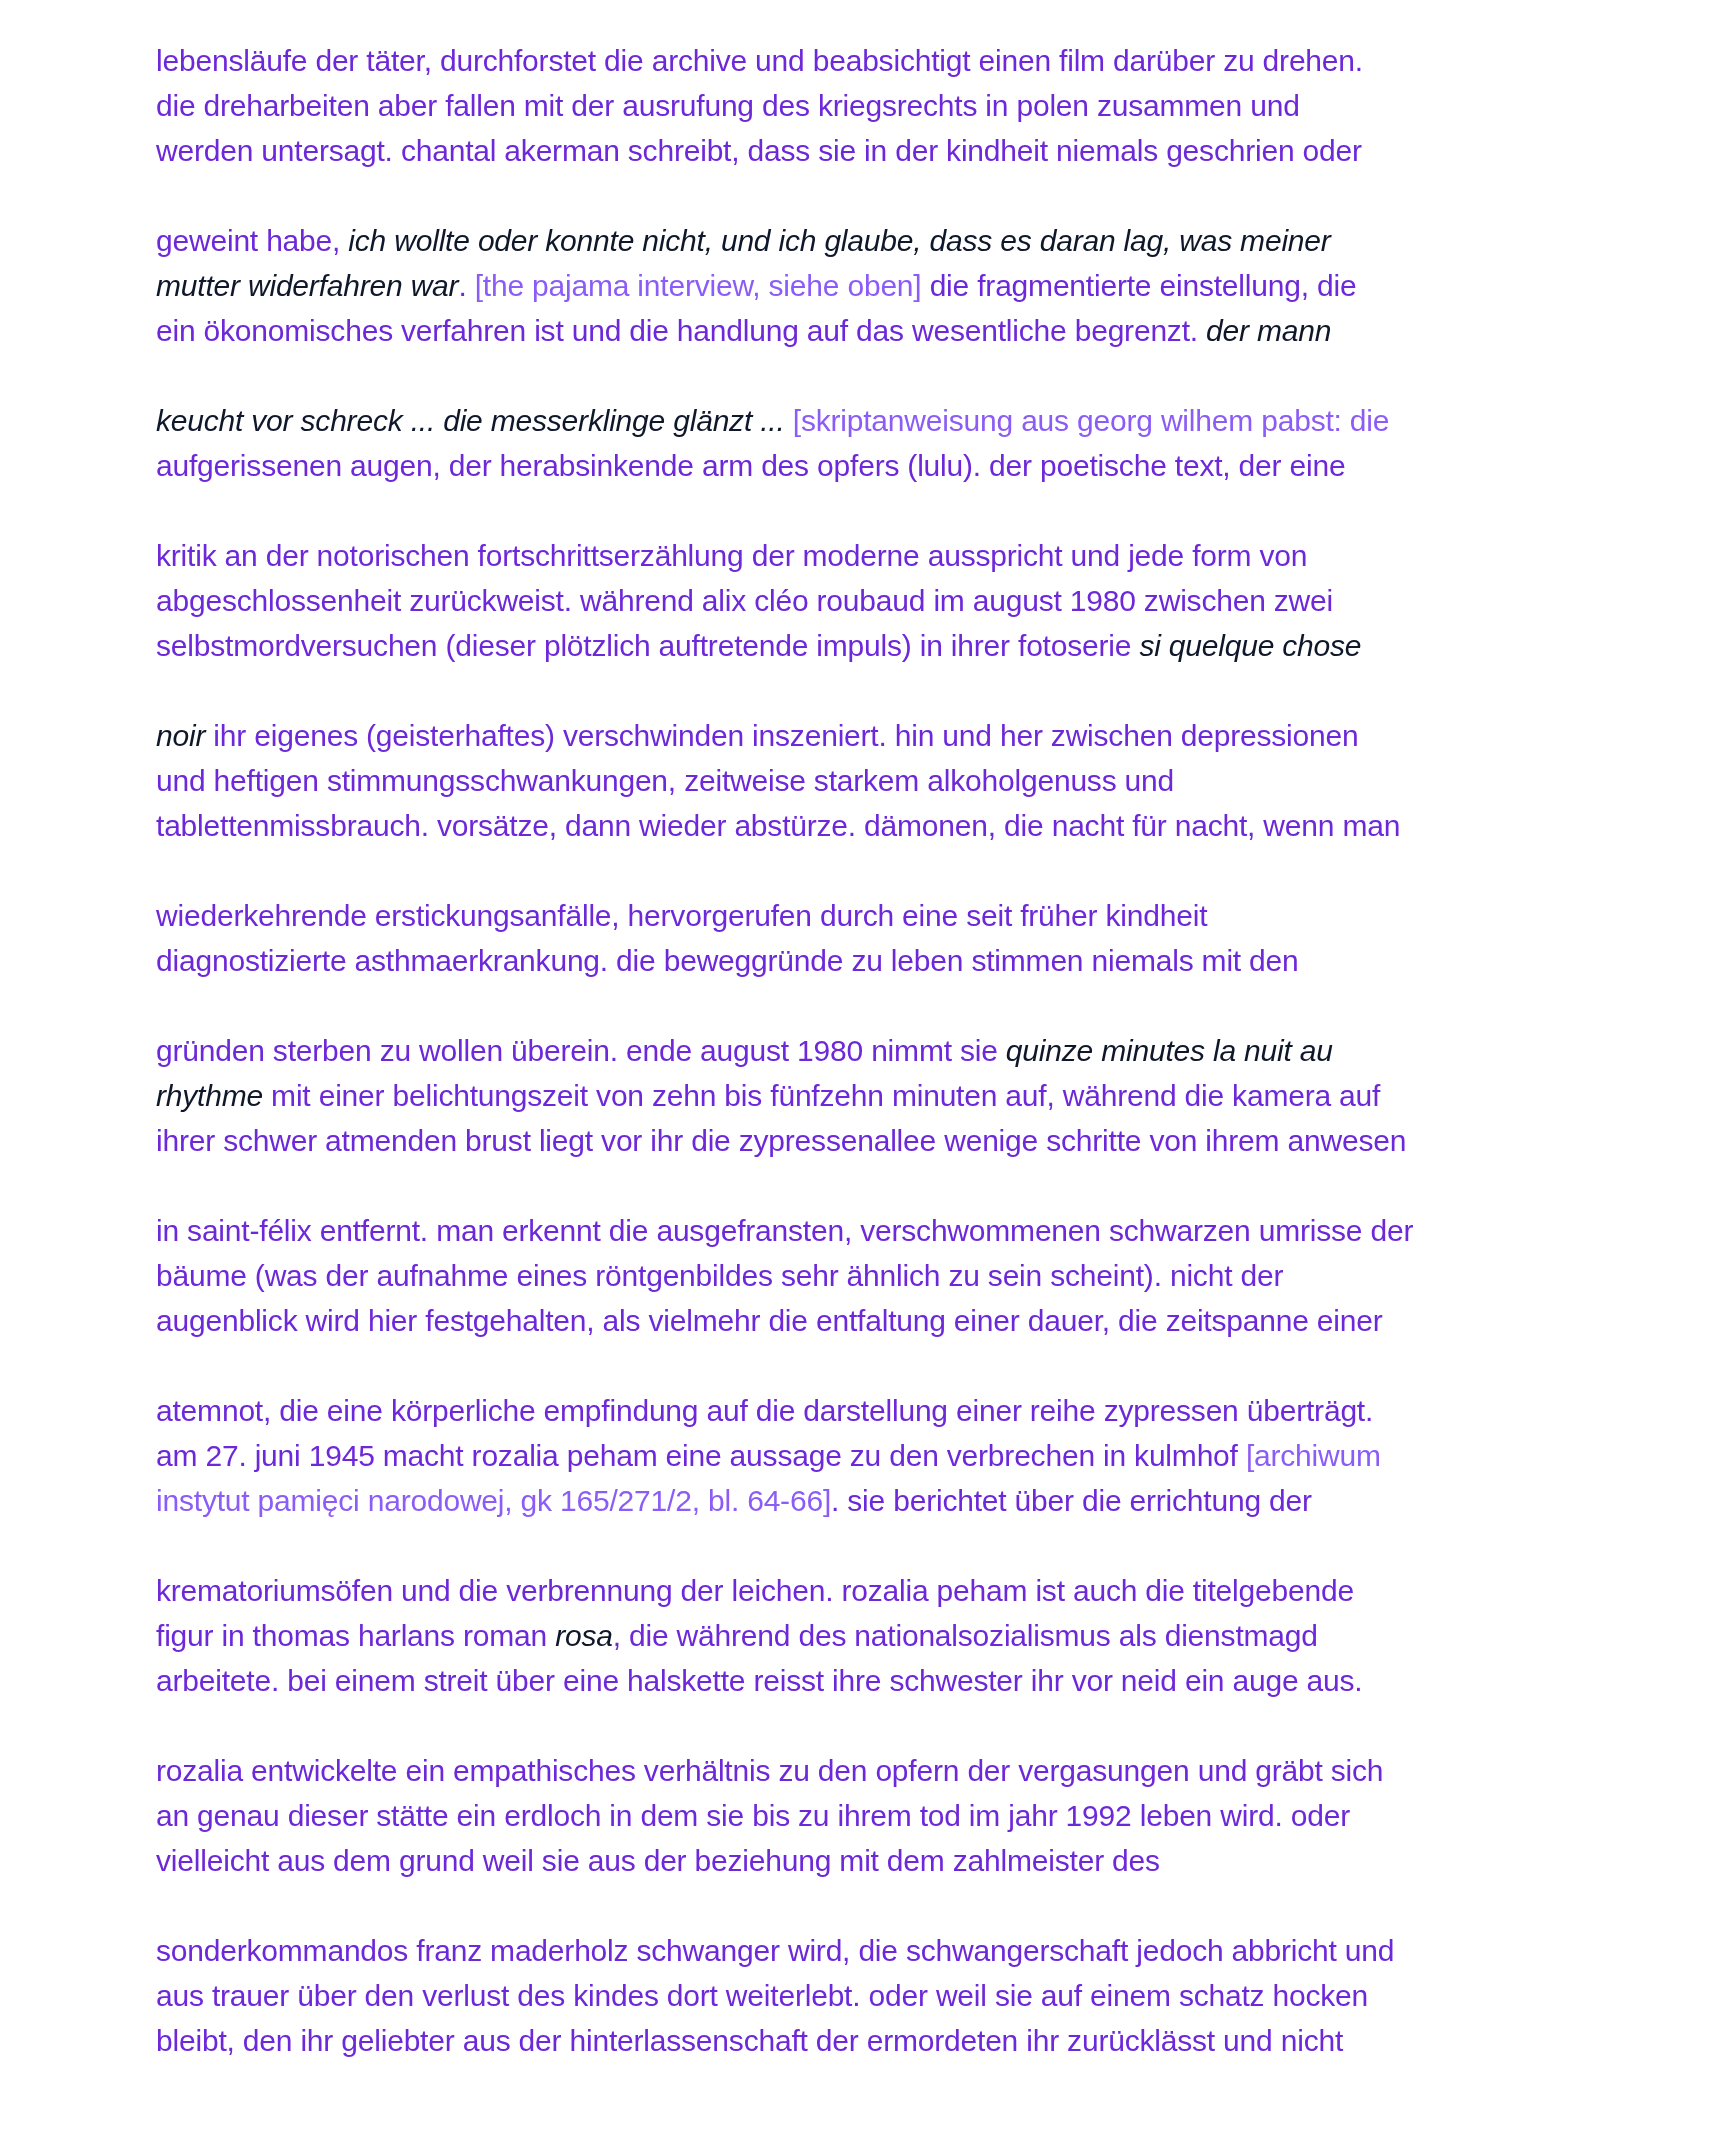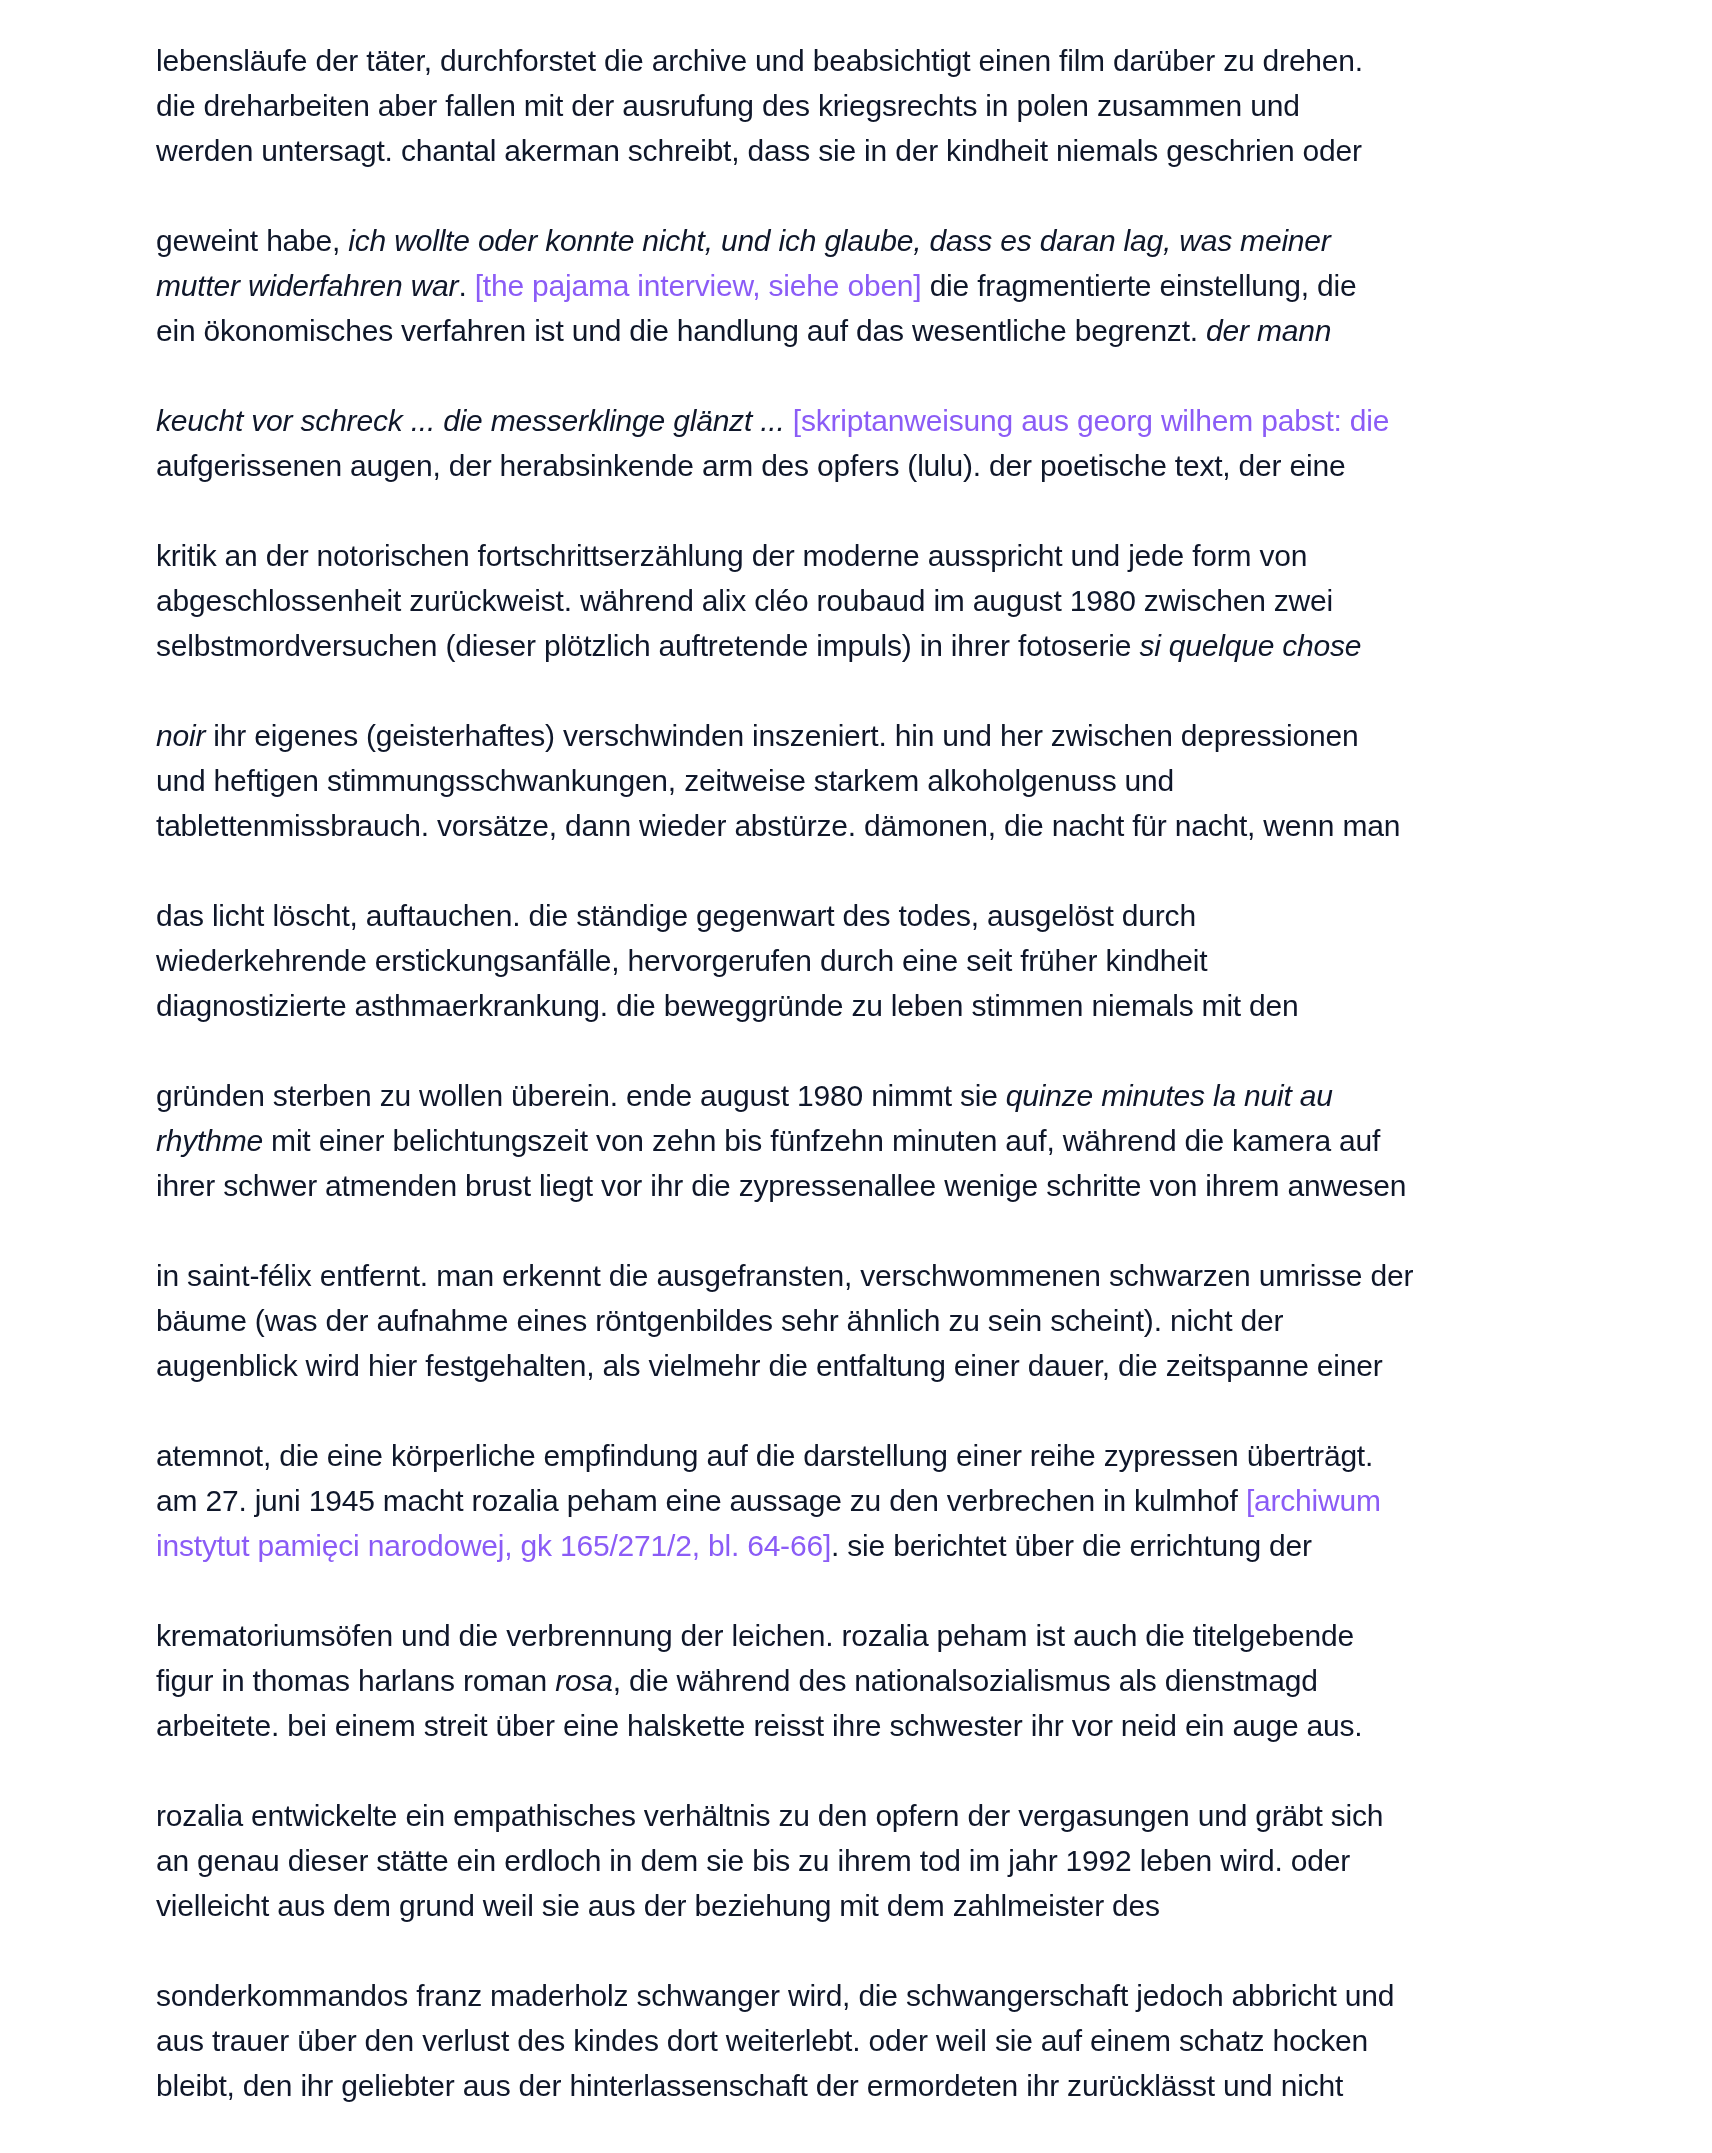--- a/index.html
+++ b/index.html
@@ -24,21 +24,21 @@
   .para {
     margin: 0 0 45px 0;
   }
   .line {
     font-size: 30px;
     line-height: 45px;
     letter-spacing: -0.2px;
     color: #1c1c1c;
     white-space: nowrap;
   }
-  .seg-r { font-style: normal; color: #0f172a; }
+  .seg-r { font-style: normal; color: #6d28d9; }
   .seg-i { font-style: italic;  color: #0f172a; }
   .seg-l { font-style: normal; color: #8b5cf6; font-weight: 300; }
 </style>
 </head>
 <body>
 
 <div class="page">
   <div class="text-column" id="text-column">
       <div class="para">
         <div class="line"><span class="seg-r">lebensläufe der täter, durchforstet die archive und beabsichtigt einen film darüber zu drehen.</span></div>
@@ -58,21 +58,20 @@
         <div class="line"><span class="seg-r">kritik an der notorischen fortschrittserzählung der moderne ausspricht und jede form von</span></div>
         <div class="line"><span class="seg-r">abgeschlossenheit zurückweist. während alix cléo roubaud im august 1980 zwischen zwei</span></div>
         <div class="line"><span class="seg-r">selbstmordversuchen (dieser plötzlich auftretende impuls) in ihrer fotoserie </span><span class="seg-i">si quelque chose</span></div>
       </div>
       <div class="para">
         <div class="line"><span class="seg-i">noir</span><span class="seg-r"> ihr eigenes (geisterhaftes) verschwinden inszeniert. hin und her zwischen depressionen</span></div>
         <div class="line"><span class="seg-r">und heftigen stimmungsschwankungen, zeitweise starkem alkoholgenuss und</span></div>
         <div class="line"><span class="seg-r">tablettenmissbrauch. vorsätze, dann wieder abstürze. dämonen, die nacht für nacht, wenn man</span></div>
       </div>
       <div class="para">
-        <div class="line"><span class="seg-r">das licht löscht, auftauchen. die ständige gegenwart des todes, ausgelöst durch</span></div>
         <div class="line"><span class="seg-r">wiederkehrende erstickungsanfälle, hervorgerufen durch eine seit früher kindheit</span></div>
         <div class="line"><span class="seg-r">diagnostizierte asthmaerkrankung. die beweggründe zu leben stimmen niemals mit den</span></div>
       </div>
       <div class="para">
         <div class="line"><span class="seg-r">gründen sterben zu wollen überein. ende august 1980 nimmt sie </span><span class="seg-i">quinze minutes la nuit au</span></div>
         <div class="line"><span class="seg-i">rhythme</span><span class="seg-r"> mit einer belichtungszeit von zehn bis fünfzehn minuten auf, während die kamera auf</span></div>
         <div class="line"><span class="seg-r">ihrer schwer atmenden brust liegt vor ihr die zypressenallee wenige schritte von ihrem anwesen</span></div>
       </div>
       <div class="para">
         <div class="line"><span class="seg-r">in saint-félix entfernt. man erkennt die ausgefransten, verschwommenen schwarzen umrisse der</span></div>

